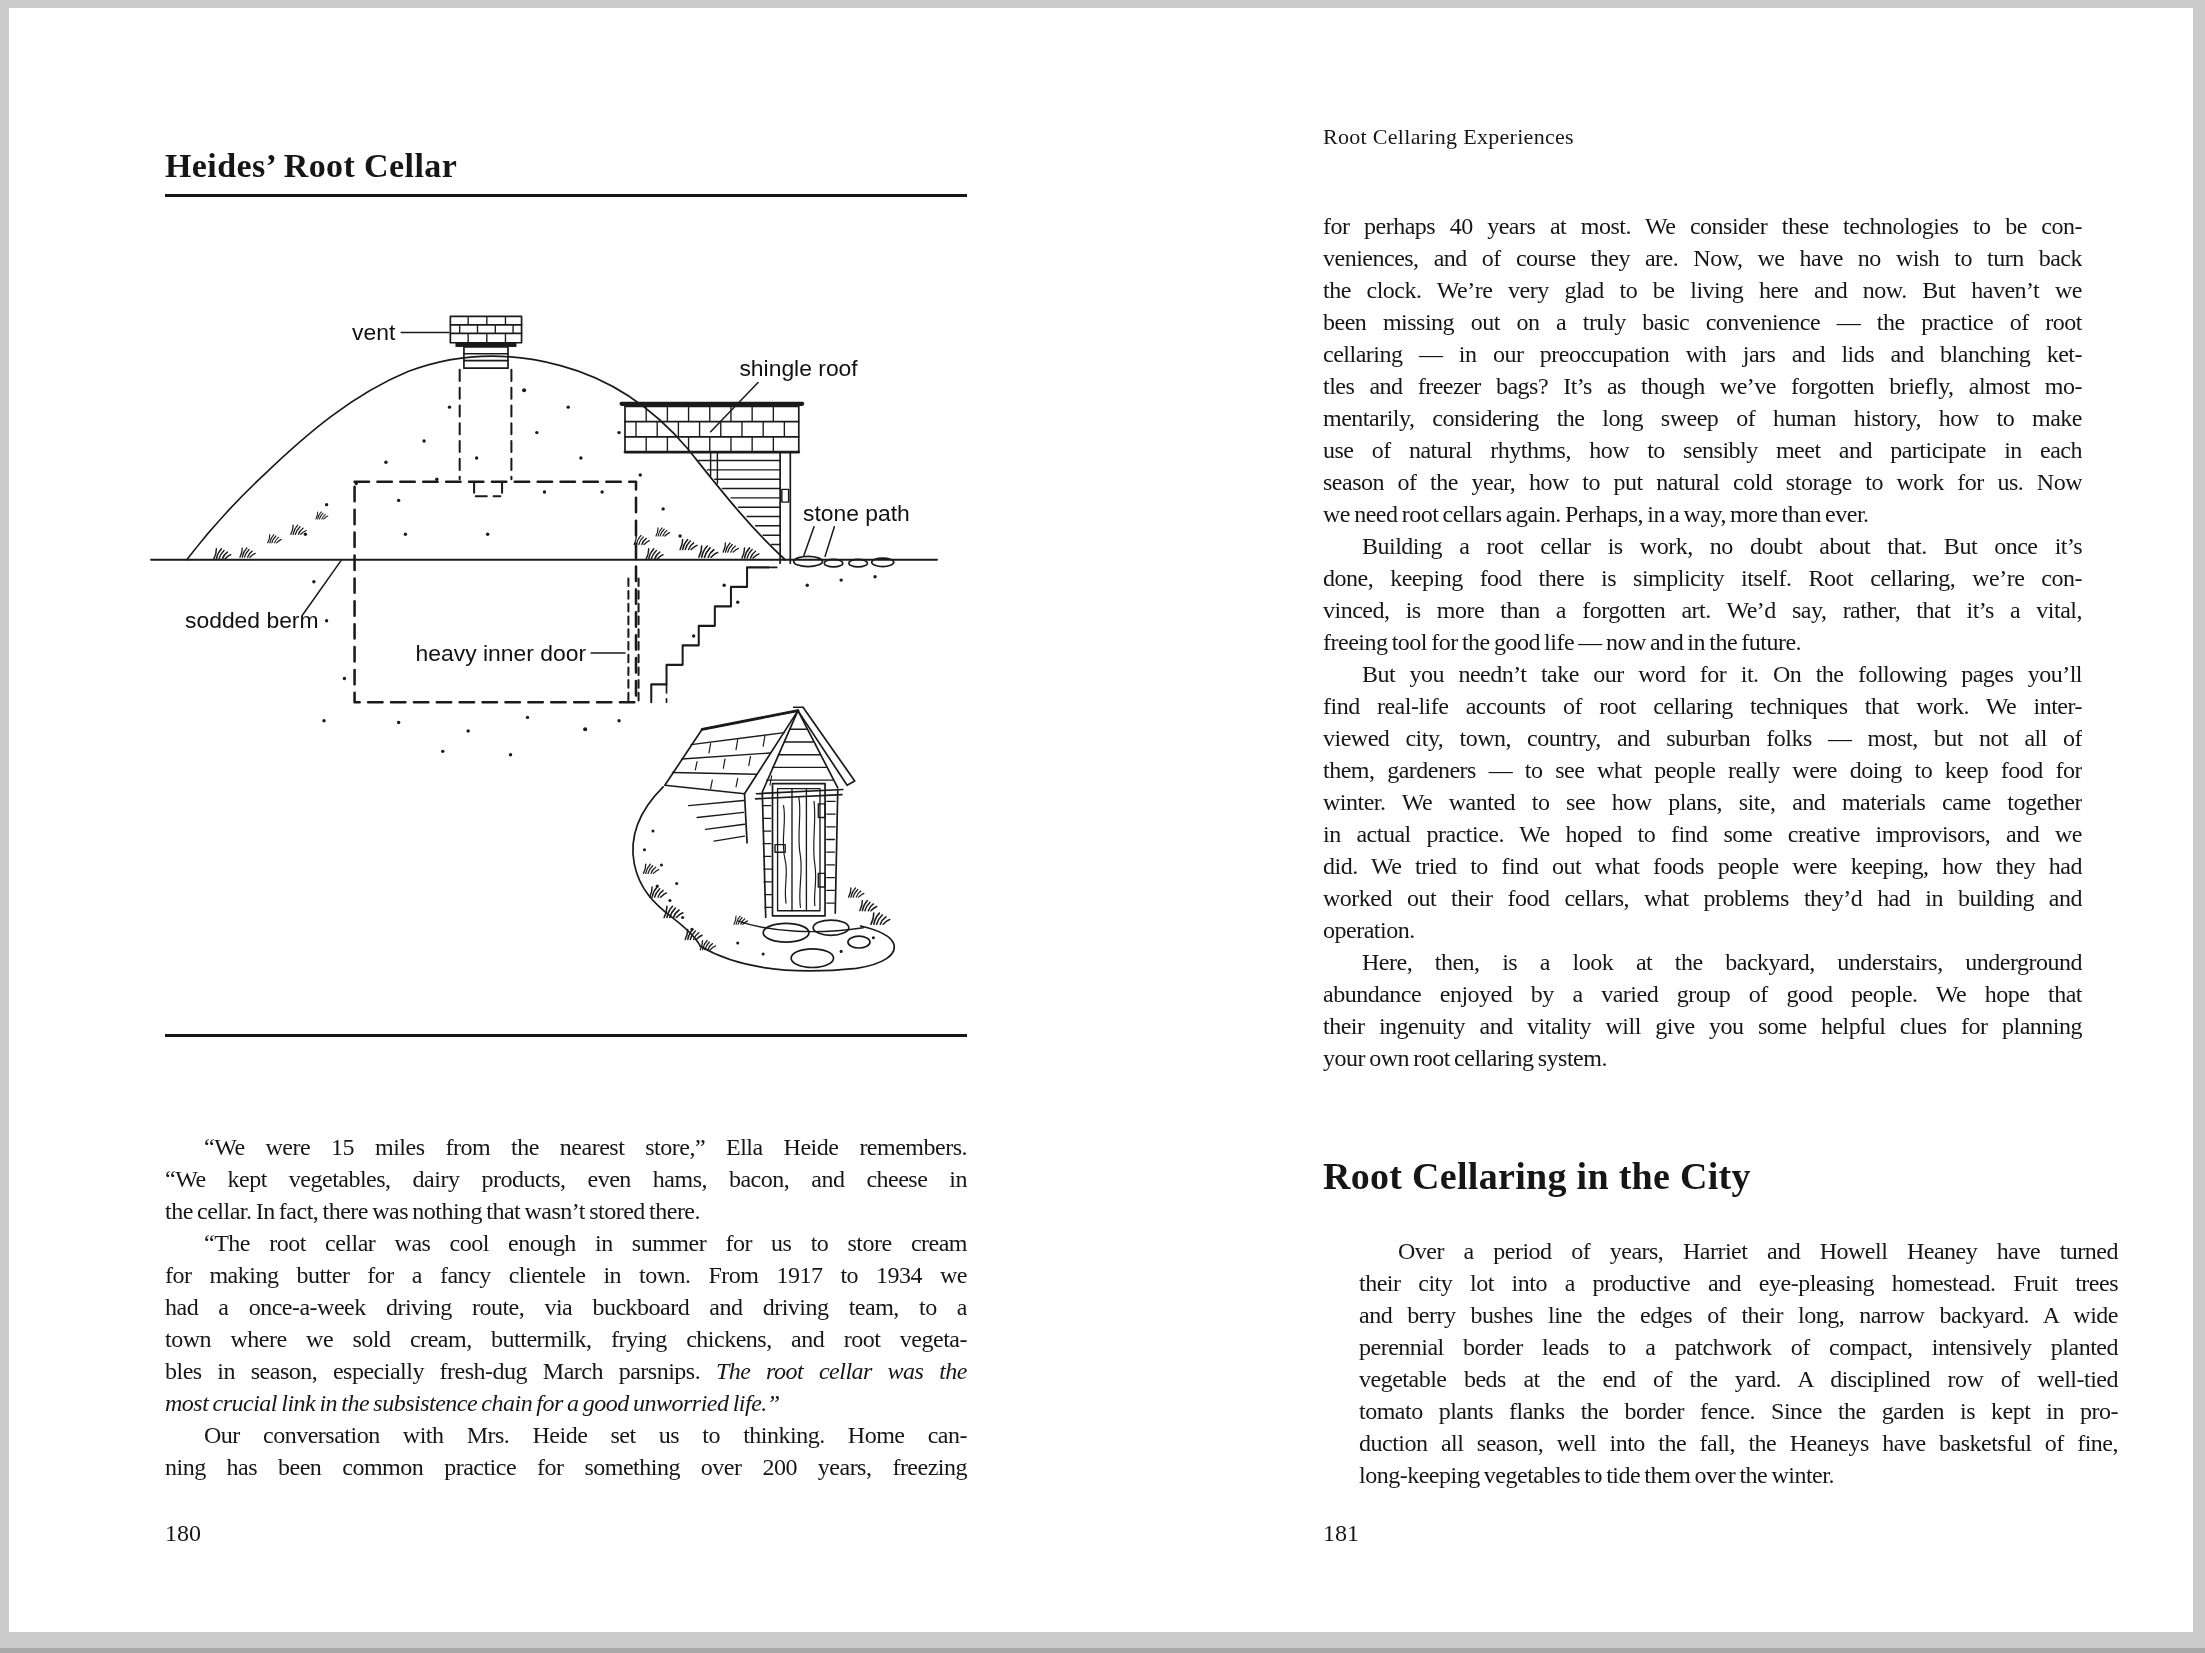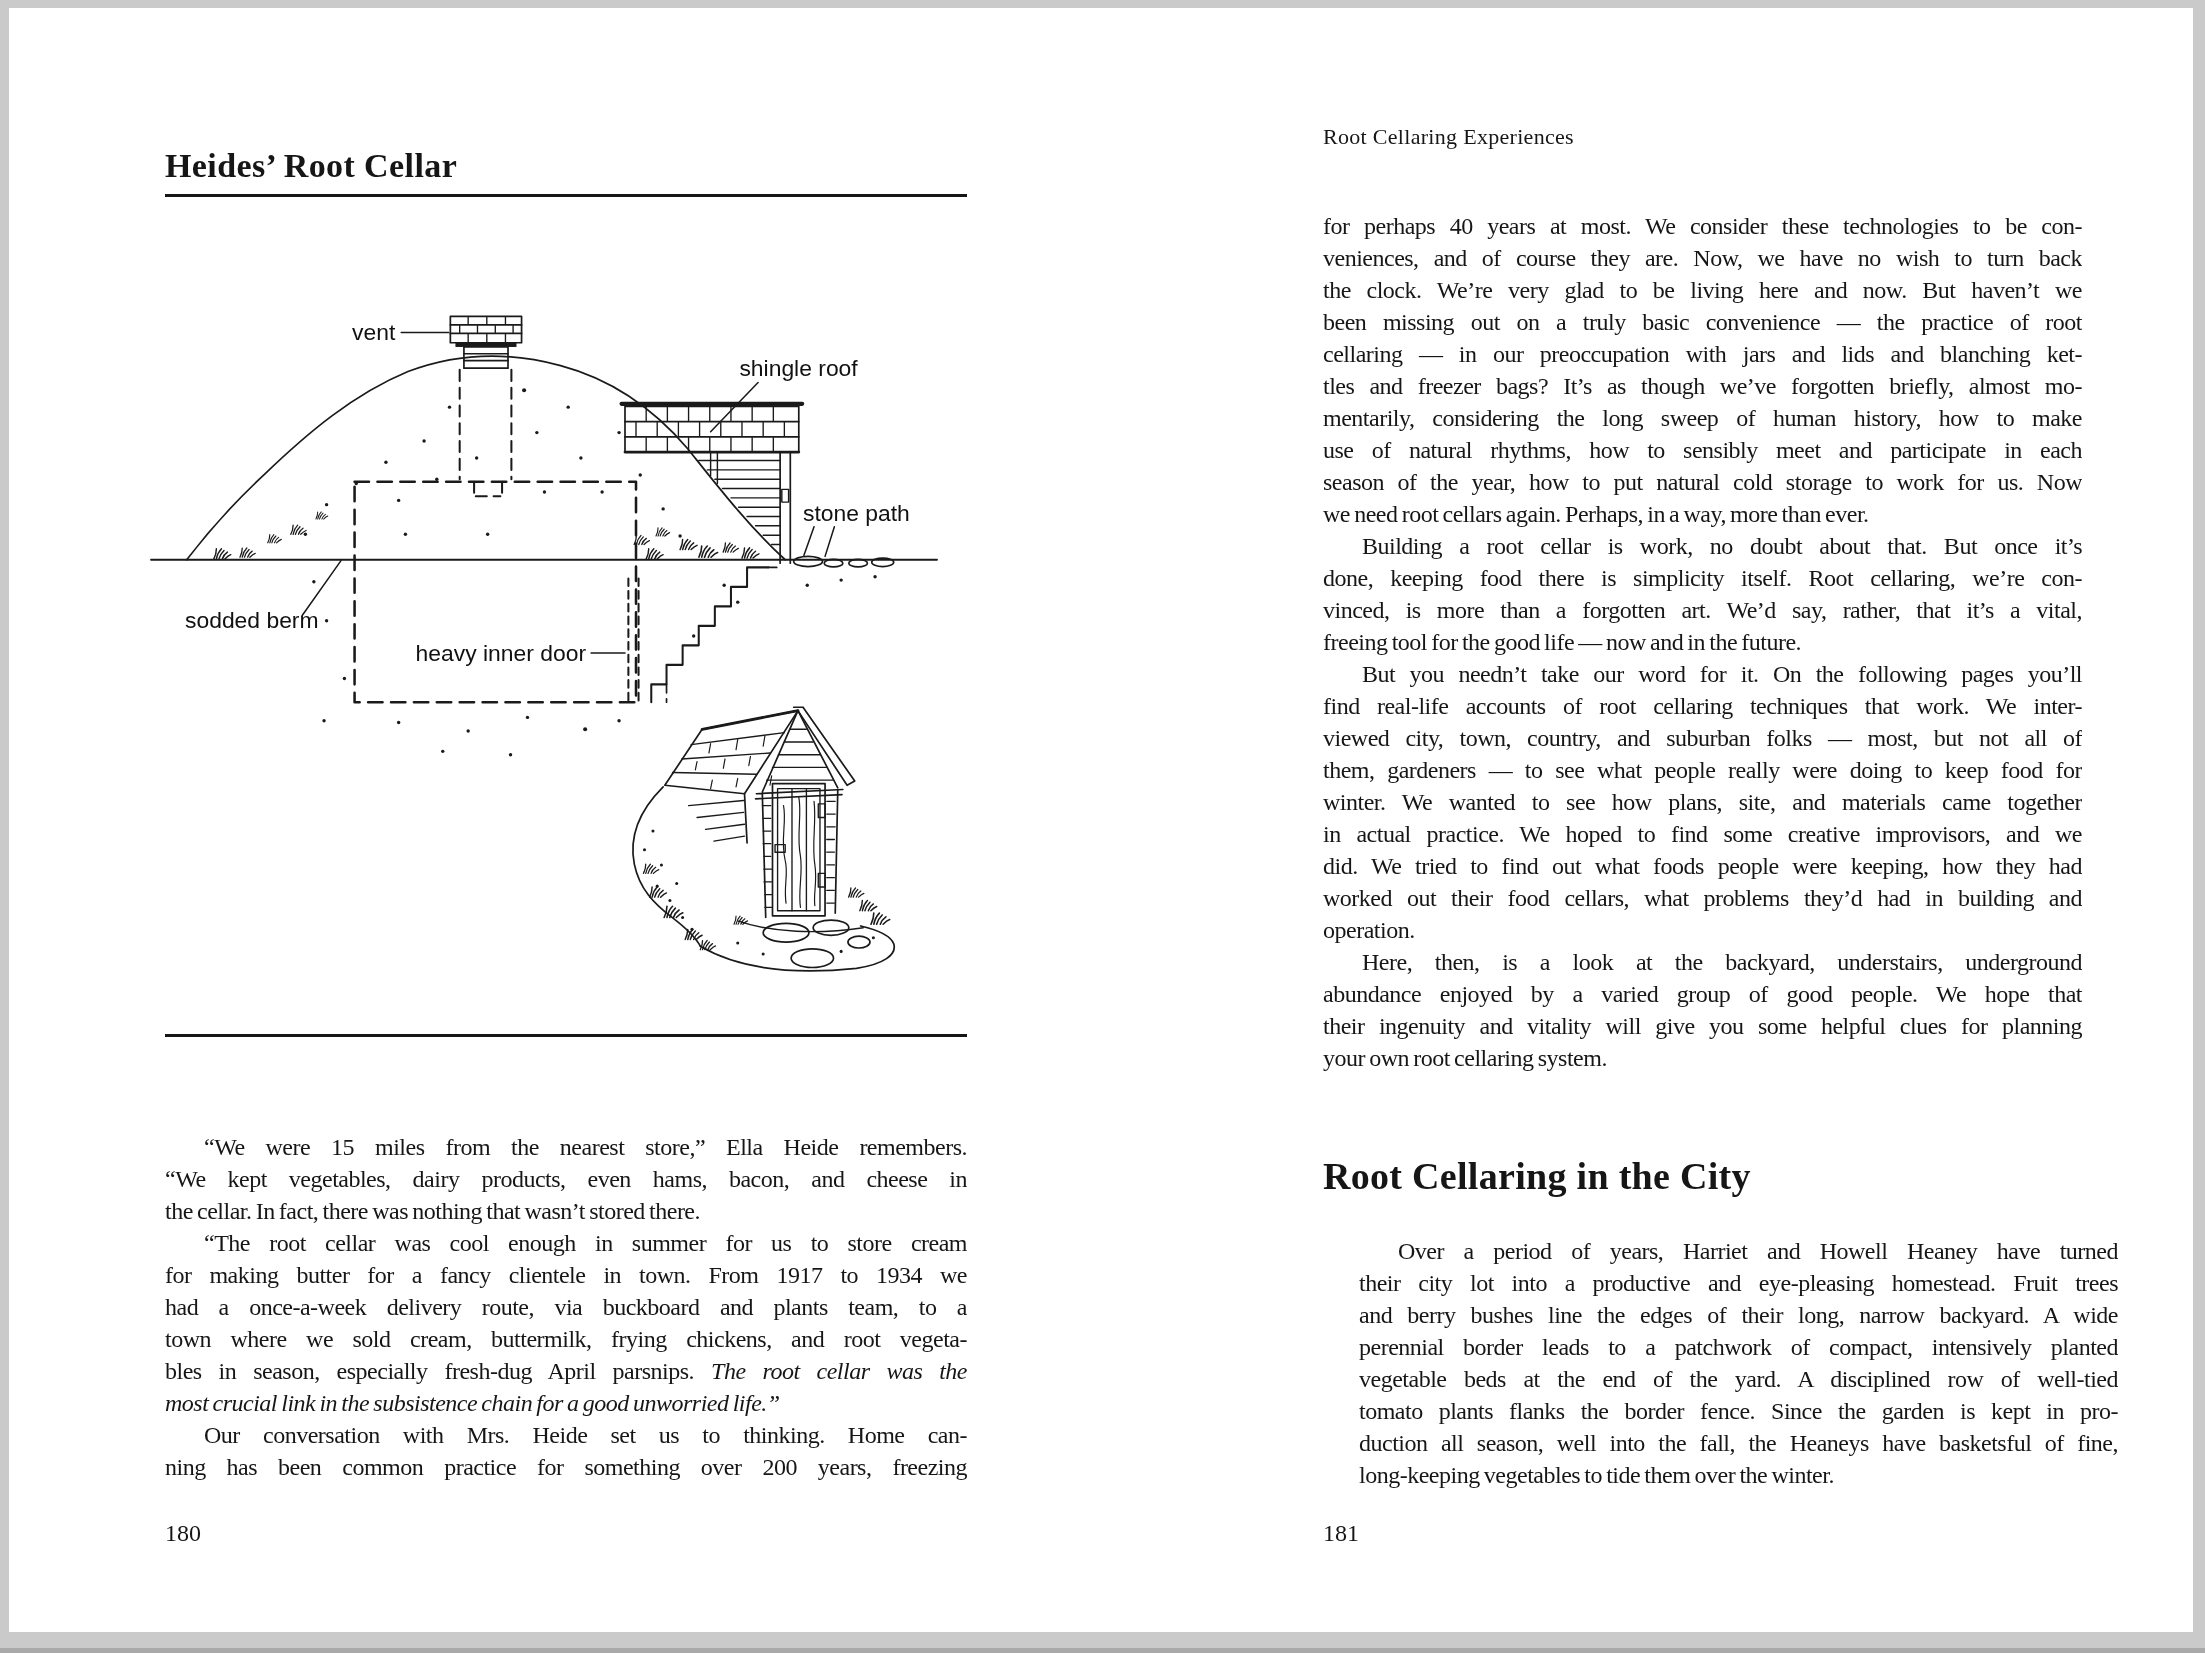--- a/index.html
+++ b/index.html
@@ -248,23 +248,23 @@
   </div>
 
   <div class="rule r2"></div>
 
   <div class="col left-col">
     <div class="bl ind">“We were 15 miles from the nearest store,” Ella Heide remembers.</div>
     <div class="bl">“We kept vegetables, dairy products, even hams, bacon, and cheese in</div>
     <div class="bl end">the cellar. In fact, there was nothing that wasn’t stored there.</div>
     <div class="bl ind">“The root cellar was cool enough in summer for us to store cream</div>
     <div class="bl">for making butter for a fancy clientele in town. From 1917 to 1934 we</div>
-    <div class="bl">had a once-a-week delivery route, via buckboard and plants team, to a</div>
+    <div class="bl">had a once-a-week driving route, via buckboard and driving team, to a</div>
     <div class="bl">town where we sold cream, buttermilk, frying chickens, and root vegeta-</div>
-    <div class="bl"><span>bles in season, especially fresh-dug April parsnips. </span><span class="it">The root cellar was the</span></div>
+    <div class="bl"><span>bles in season, especially fresh-dug March parsnips. </span><span class="it">The root cellar was the</span></div>
     <div class="bl end it">most crucial link in the subsistence chain for a good unworried life.”</div>
     <div class="bl ind">Our conversation with Mrs. Heide set us to thinking. Home can-</div>
     <div class="bl">ning has been common practice for something over 200 years, freezing</div>
   </div>
 
   <div class="pagenum pl">180</div>
 
   <div class="running-head">Root Cellaring Experiences</div>
 
   <div class="col right-col">

